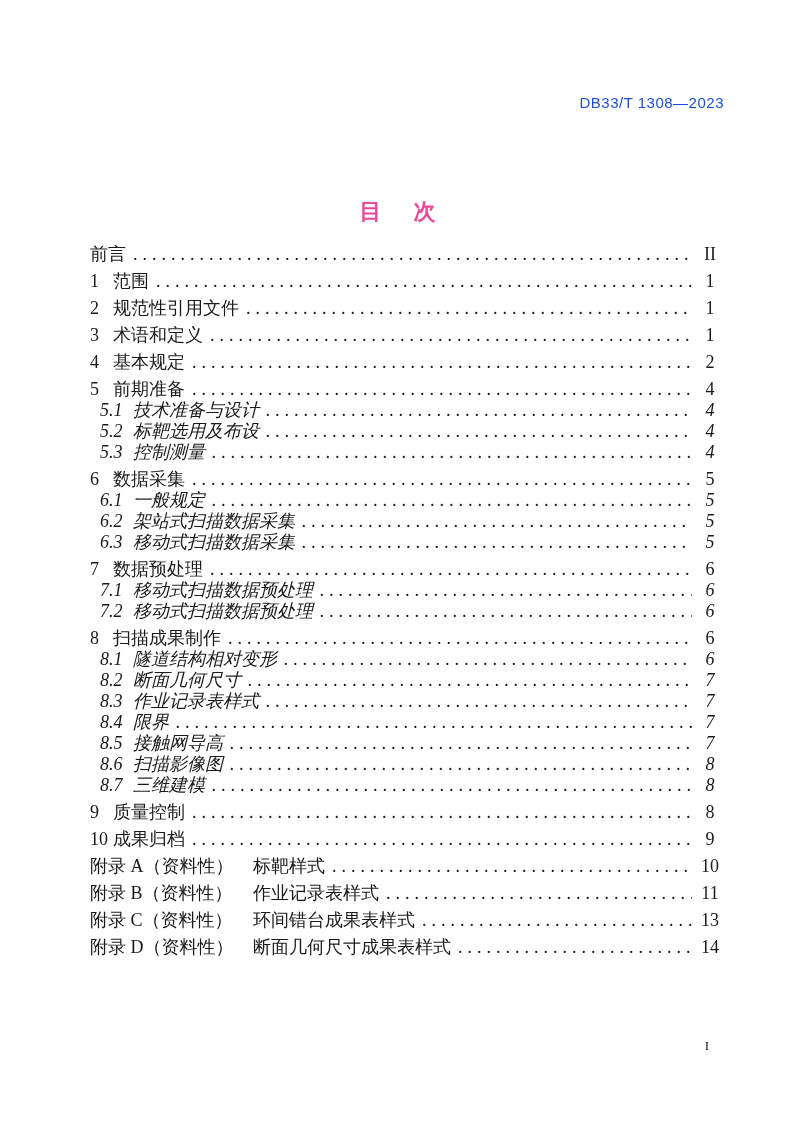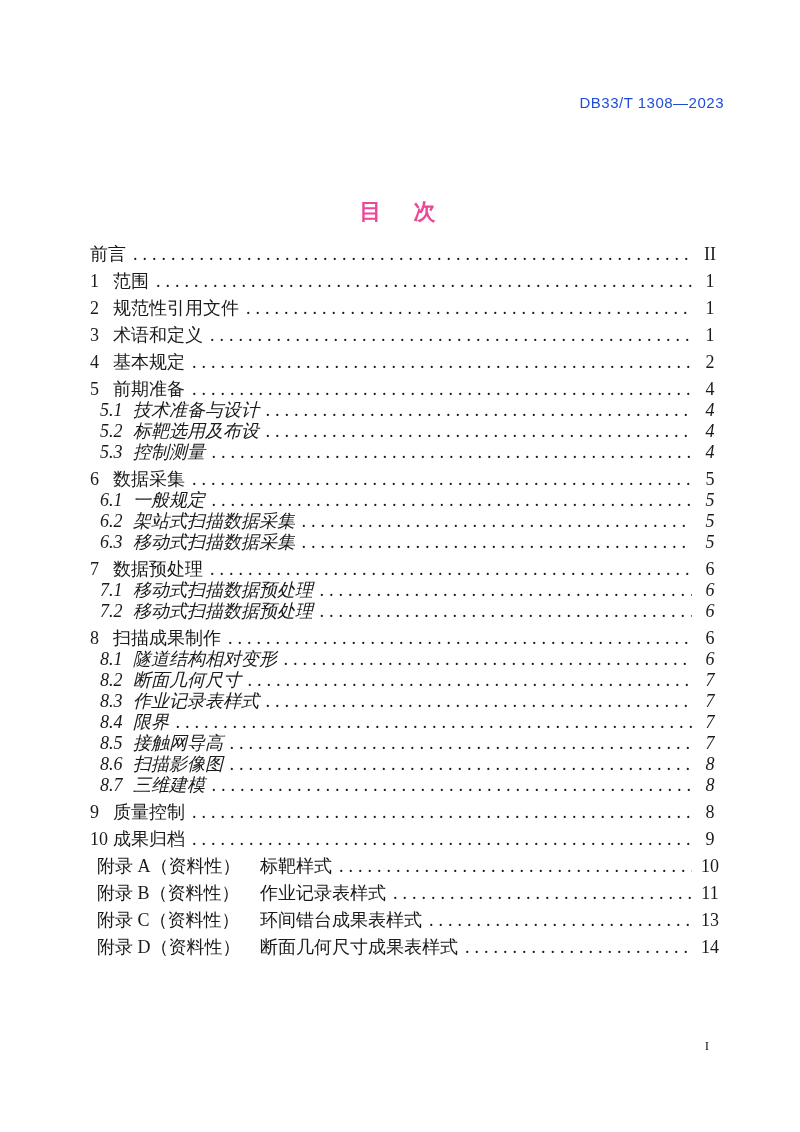--- a/index.html
+++ b/index.html
@@ -29,21 +29,21 @@
     display:flex; align-items:baseline;
     font-size:18px; line-height:21px; height:21px;
     white-space:nowrap;
   }
   .row.chapter, .row.appendix { margin-top:6px; }
   .row:first-child { margin-top:0; }
   .num { flex:none; }
   .chapter > .num { width:23px; }
   .sub { padding-left:10px;font-style:italic; }
   .sub > .num { width:33px; }
-  .appendix > .num { width:163px;margin-left:7px; }
+  .appendix > .num { width:163px; }
   .label { flex:none; }
   .dots {
     flex:1 1 auto; overflow:hidden; white-space:nowrap;
     margin:0 8px 0 7px;
     letter-spacing:5px;
     direction:ltr;
   }
   .dots::after {
     content:"................................................................................................................................................................";
   }

